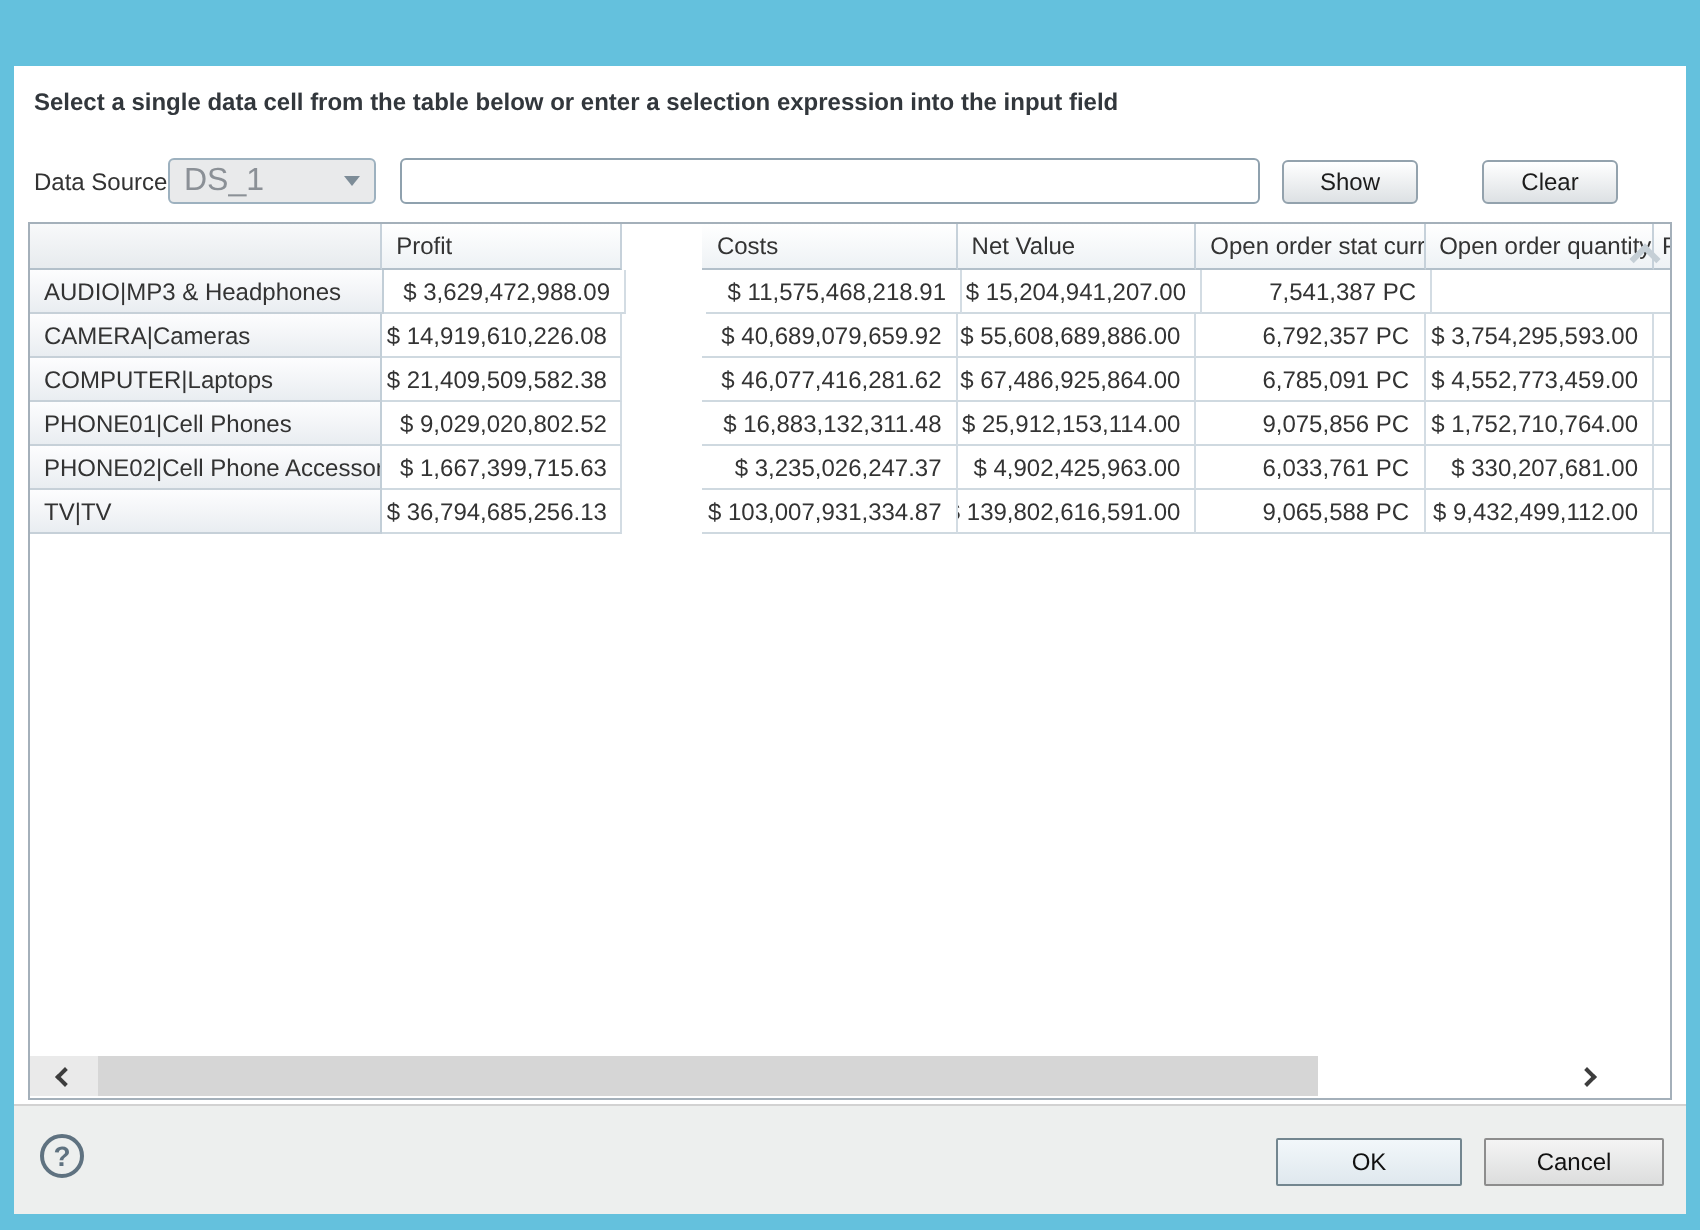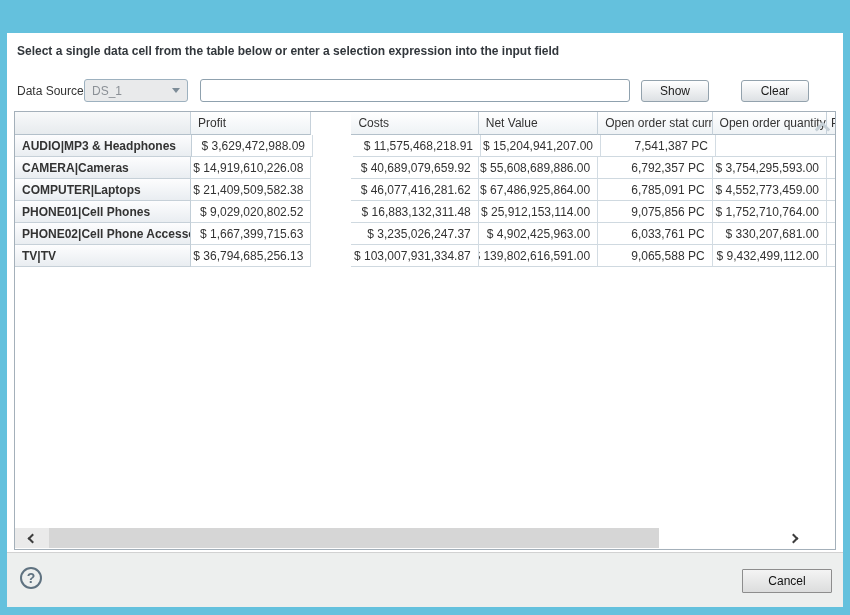--- a/index.html
+++ b/index.html
@@ -27,21 +27,21 @@
 
   
   .content { position:absolute; left:7px; top:33px; width:836px; height:519px; background:#ffffff; }
   .instruction-bold { position:absolute; left:10px; top:11px; font-size:12px; font-weight:bold; color:#32373c; }
   .instruction-sub  { position:absolute; left:10px; top:28px; font-size:12px; color:#3c4146; }
 
   .ds-label { position:absolute; left:10px; top:51px; font-size:12px; color:#333; }
   .ds-select { position:absolute; left:77px; top:46px; width:104px; height:23px;
                background:#e9eaeb; border:1px solid #9db1bf; border-radius:3px;
                box-sizing:border-box; display:flex; align-items:center; justify-content:space-between;
-               padding:0 7px; font-size:12px; color:#8b9096; }
+               padding:0 7px; font-size:16px; color:#8b9096; }
   .ds-arrow { width:0; height:0; border-left:4px solid transparent; border-right:4px solid transparent;
               border-top:5px solid #7d8c97; }
   .expr-input { position:absolute; left:193px; top:46px; width:430px; height:23px;
                 border:1px solid #8fa1ae; border-radius:3px; box-sizing:border-box;
                 font-size:12px; padding:0 7px; font-family:"Liberation Sans",sans-serif; outline:none; }
   .cmd-btn { position:absolute; top:47px; width:68px; height:22px;
              background:linear-gradient(#ffffff,#dde1e4); border:1px solid #93a2ad; border-radius:3px;
              font-size:12px; color:#1c1c1c; display:flex; align-items:center; justify-content:center;
              box-sizing:border-box; cursor:default; font-family:"Liberation Sans",sans-serif; }
   .btn-show { left:634px; }
@@ -54,21 +54,21 @@
   .thead-row { height:23px; }
   .cell { box-sizing:border-box; border-right:1px solid #d3dce3; border-bottom:1px solid #cfd9e0;
           font-size:12px; color:#333; display:flex; align-items:center; padding:0 7px;
           overflow:hidden; white-space:nowrap; }
   .hcell { background:linear-gradient(#ffffff,#eef2f5); border-right:1px solid #c6d1da;
            border-bottom:1px solid #b3c0ca; color:#333; }
   .corner { background:linear-gradient(#f8f9fa,#e7ebee); }
   .rowlabel { background:linear-gradient(#fdfdfe,#e9edf1); border-right:1px solid #c2ced7;
               border-bottom:1px solid #c6d0d8; }
   .num { justify-content:flex-end; }
-  .c0 { width:177px;font-weight:bold; } .c1 { width:121px; } .c2 { width:128px;margin-left:40px; } .c3 { width:120px; }
+  .c0 { width:177px; } .c1 { width:121px; } .c2 { width:128px;margin-left:40px; } .c3 { width:120px; }
   .c4 { width:115px; } .c5 { width:115px; }
   .c6 { flex:1; border-right:none; padding:0 4px; }
 
   .vscroll-up { position:absolute; top:12px; right:7px; width:11px; height:11px;
                 border-left:3px solid #c5cfd6; border-top:3px solid #c5cfd6;
                 transform:rotate(45deg); box-sizing:border-box; }
 
   .hscrollbar { position:absolute; left:0; right:0; bottom:0; height:21px; background:#fff; }
   .hs-left { position:absolute; left:0; top:0; width:34px; height:20px; background:#eaeaea;
              display:flex; align-items:center; justify-content:center; }
@@ -212,16 +212,17 @@
           <span class="chev chev-right"></span>
         </div>
       </div>
     </div>
   </div>
 
   <div class="footer">
     <div class="help">
       <span>?</span>
     </div>
+    <button class="dlg-btn btn-ok">OK</button>
     <button class="dlg-btn btn-cancel">Cancel</button>
   </div>
 
 </div>
 
 </body></html>

